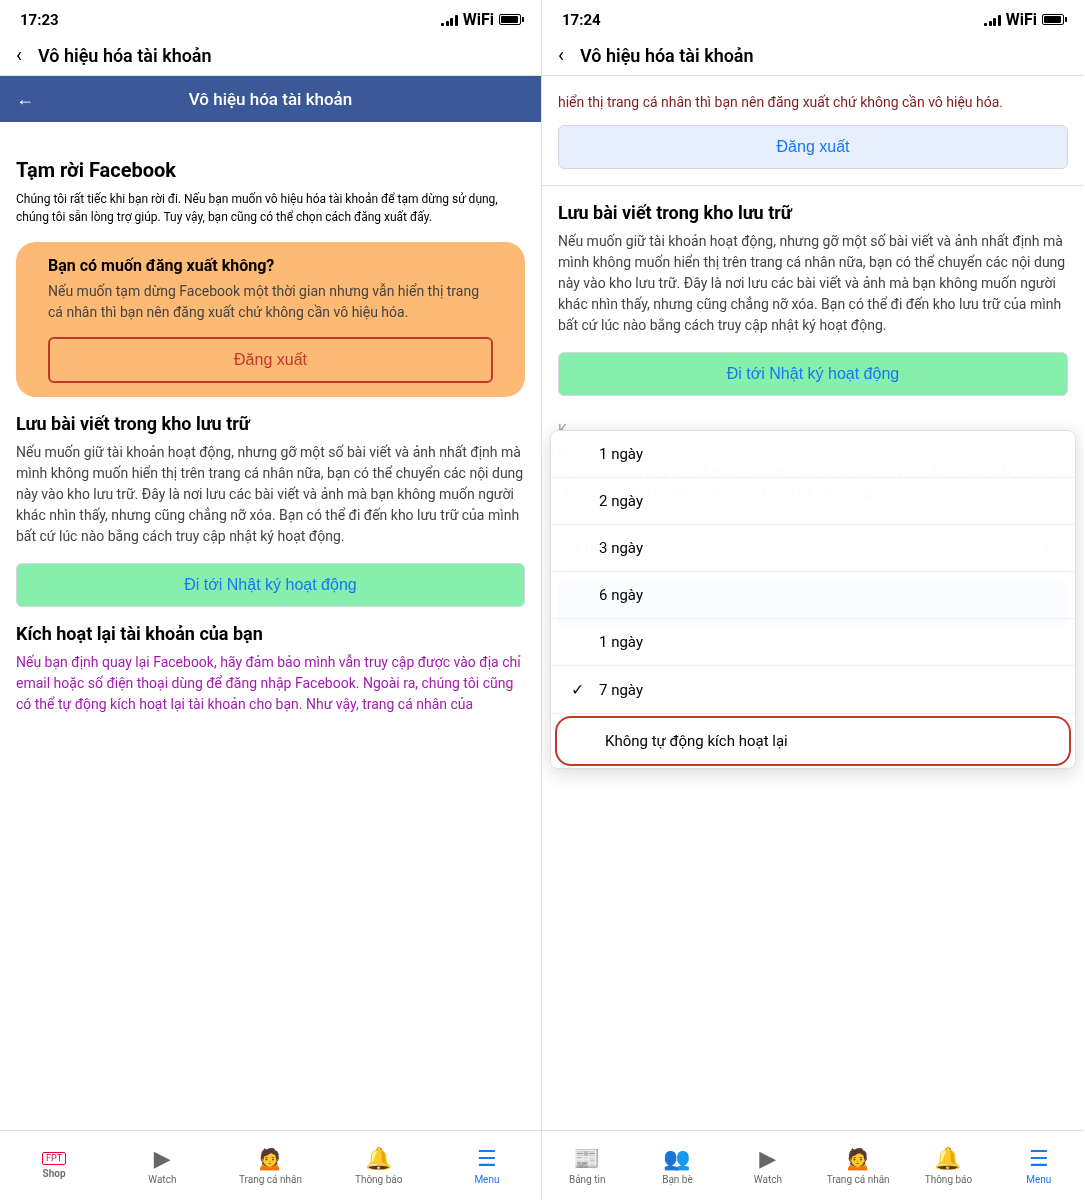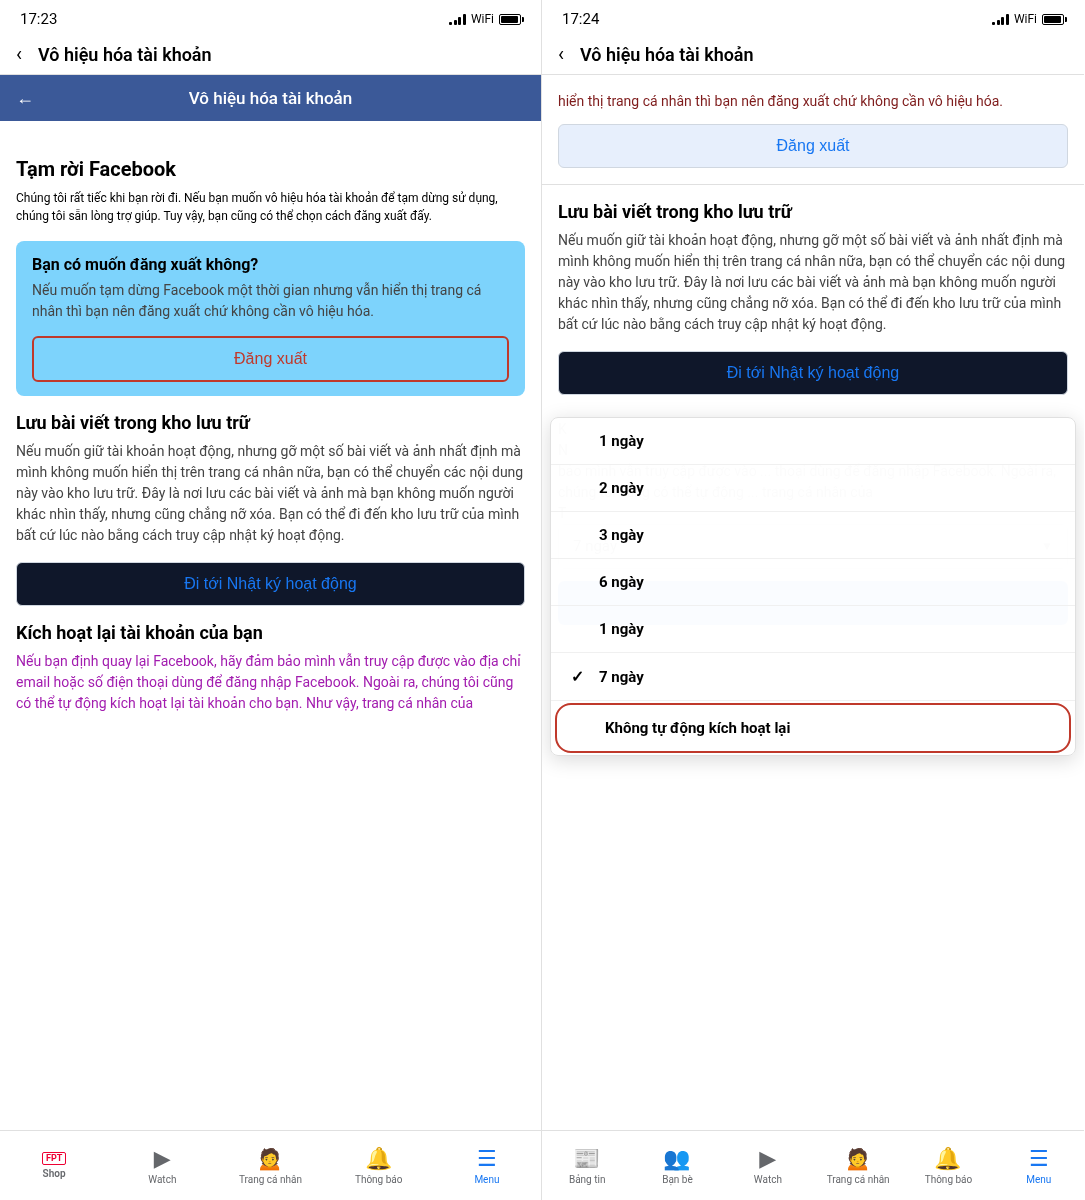--- a/index.html
+++ b/index.html
@@ -27,21 +27,21 @@
       border-right: none;
     }
 
     
     .status-bar {
       display: flex;
       justify-content: space-between;
       align-items: center;
       padding: 10px 20px 6px 20px;
       font-size: 15px;
-      font-weight: 400;
+      font-weight: 700;
       background: #fff;
     }
 
     .status-icons {
       display: flex;
       align-items: center;
       gap: 5px;
     }
 
     .signal-bars {
@@ -55,21 +55,21 @@
       width: 3px;
       background: #000;
       border-radius: 1px;
     }
     .signal-bars span:nth-child(1) { height: 3px; }
     .signal-bars span:nth-child(2) { height: 5px; }
     .signal-bars span:nth-child(3) { height: 8px; }
     .signal-bars span:nth-child(4) { height: 11px; }
 
     .wifi-icon {
-      font-size: 12px;
+      font-size: 16px;
     }
 
     .battery {
       width: 22px;
       height: 11px;
       border: 1.5px solid #000;
       border-radius: 2px;
       position: relative;
       display: flex;
       align-items: center;
@@ -155,23 +155,23 @@
 
     .section-desc {
       font-size: 12px;
       color: #000000;
       line-height: 1.5;
       margin-bottom: 16px;
     }
 
     
     .card-box {
-      background: #7dd3fc;
-      border-radius: 8px;
-      padding: 14px 16px;
+      background: #fdba74;
+      border-radius: 20px;
+      padding: 14px 32px;
       margin-bottom: 16px;
     }
 
     .card-box .card-title {
       font-size: 16px;
       font-weight: 700;
       color: #000;
       margin-bottom: 6px;
     }
 
@@ -223,21 +223,21 @@
       color: #444;
       line-height: 1.5;
       margin-bottom: 16px;
     }
 
     .btn-activity-log {
       width: 100%;
       padding: 12px;
       border: 1.5px solid #d0d7e0;
       border-radius: 6px;
-      background: #0f172a;
+      background: #86efac;
       color: #1877f2;
       font-size: 16px;
       font-weight: 500;
       cursor: pointer;
     }
 
     
     .reactivate-title {
       font-size: 18px;
       font-weight: 700;
@@ -291,21 +291,21 @@
     }
 
     
     .fpt-area {
       display: flex;
       align-items: center;
       justify-content: center;
     }
     .fpt-logo {
       font-size: 9px;
-      font-weight: 700;
+      font-weight: 400;
       color: #e03;
       border: 1.5px solid #e03;
       padding: 1px 3px;
       border-radius: 2px;
       line-height: 1;
     }
     .shop-text {
       font-size: 9px;
       color: #e03;
       font-weight: 600;
@@ -522,21 +522,21 @@
         <div style="padding: 8px; opacity: 0.5;">
           <div style="font-size:14px; color:#444; line-height:1.5;">K<br>N<br><span>bảo mình vẫn truy cập được vào ... thoại dùng để đăng nhập Facebook. Ngoài ra, chúng tôi cũng có thể tự động ... trang cá nhân của</span><br>T<br>
             <div class="select-row">
               <span class="select-val">7 ngày</span>
               <span class="dropdown-arrow">▼</span>
             </div>
           </div>
           <div style="background:#1877f2; height:44px; border-radius:6px; margin-top:8px;"></div>
         </div>
 
-        <div class="dropdown-overlay" style="top: 6px; font-weight: bold;">
+        <div class="dropdown-overlay" style="top: 18px;">
           <div class="dropdown-item">
             <span class="check"> </span>
             <span>1 ngày</span>
           </div>
           <div class="dropdown-item">
             <span class="check"> </span>
             <span>2 ngày</span>
           </div>
           <div class="dropdown-item">
             <span class="check"> </span>

